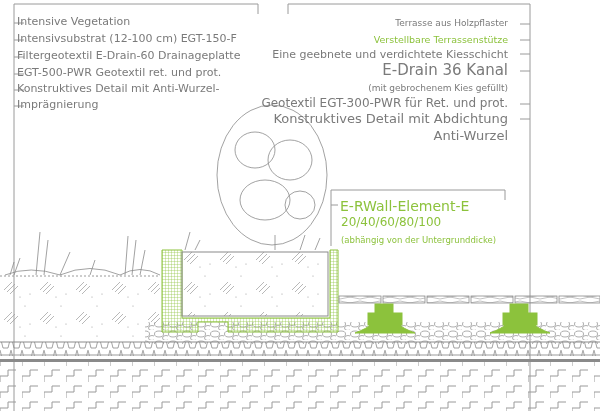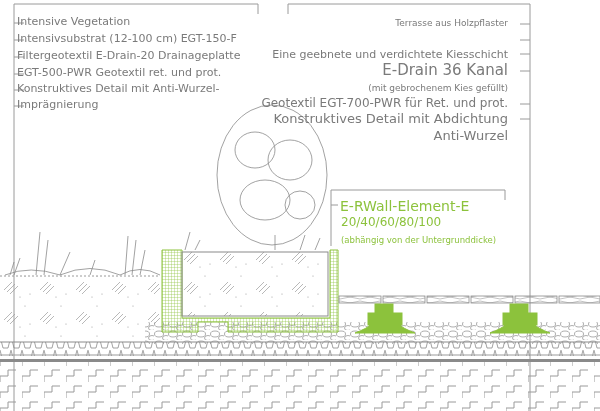--- a/index.html
+++ b/index.html
@@ -99,29 +99,30 @@
     </g>
     <g fill="#8cc23c" stroke="#8cc23c">
       <rect x="510" y="304" width="18" height="9"></rect>
       <rect x="503" y="313" width="34" height="12"></rect>
       <path d="M490 333 Q503 328 505 325 L535 325 Q537 328 550 333 Z"></path>
     </g>
   </svg>
 
   <div class="lbl left-lbl" style="top:16px">Intensive Vegetation</div>
   <div class="lbl left-lbl" style="top:33px">Intensivsubstrat (12-100 cm) EGT-150-F</div>
-  <div class="lbl left-lbl" style="top:50px">Filtergeotextil E-Drain-20 Drainageplatte</div>
+  <div class="lbl left-lbl" style="top:50px">Filtergeotextil E-Drain-60 Drainageplatte</div>
   <div class="lbl left-lbl" style="top:67px">EGT-500-PWR Geotextil ret. und prot.</div>
   <div class="lbl left-lbl" style="top:83px">Konstruktives Detail mit Anti-Wurzel-</div>
   <div class="lbl left-lbl" style="top:99px">Imprägnierung</div>
 
   <div class="lbl right-lbl" style="top:19px;font-size:9px">Terrasse aus Holzpflaster</div>
+  <div class="lbl right-lbl green" style="top:35px;font-size:9.5px">Verstellbare Terrassenstütze</div>
   <div class="lbl right-lbl" style="top:49px;font-size:11px">Eine geebnete und verdichtete Kiesschicht</div>
   <div class="lbl right-lbl" style="top:63px;font-size:15px">E-Drain 36 Kanal</div>
   <div class="lbl right-lbl" style="top:84px;font-size:9px">(mit gebrochenem Kies gefüllt)</div>
-  <div class="lbl right-lbl" style="top:97px;font-size:12px">Geotextil EGT-700-PWR für Ret. und prot.</div>
+  <div class="lbl right-lbl" style="top:97px;font-size:12px">Geotextil EGT-300-PWR für Ret. und prot.</div>
   <div class="lbl right-lbl" style="top:112px;font-size:13px">Konstruktives Detail mit Abdichtung</div>
   <div class="lbl right-lbl" style="top:129px;font-size:13px">Anti-Wurzel</div>
 
   <div class="lbl green" style="left:340px;top:199px;font-size:14px">E-RWall-Element-E</div>
   <div class="lbl green" style="left:341px;top:216px;font-size:12px">20/40/60/80/100</div>
   <div class="lbl green" style="left:341px;top:236px;font-size:8.5px">(abhängig von der Untergrunddicke)</div>
 </div>
 
 </body></html>

